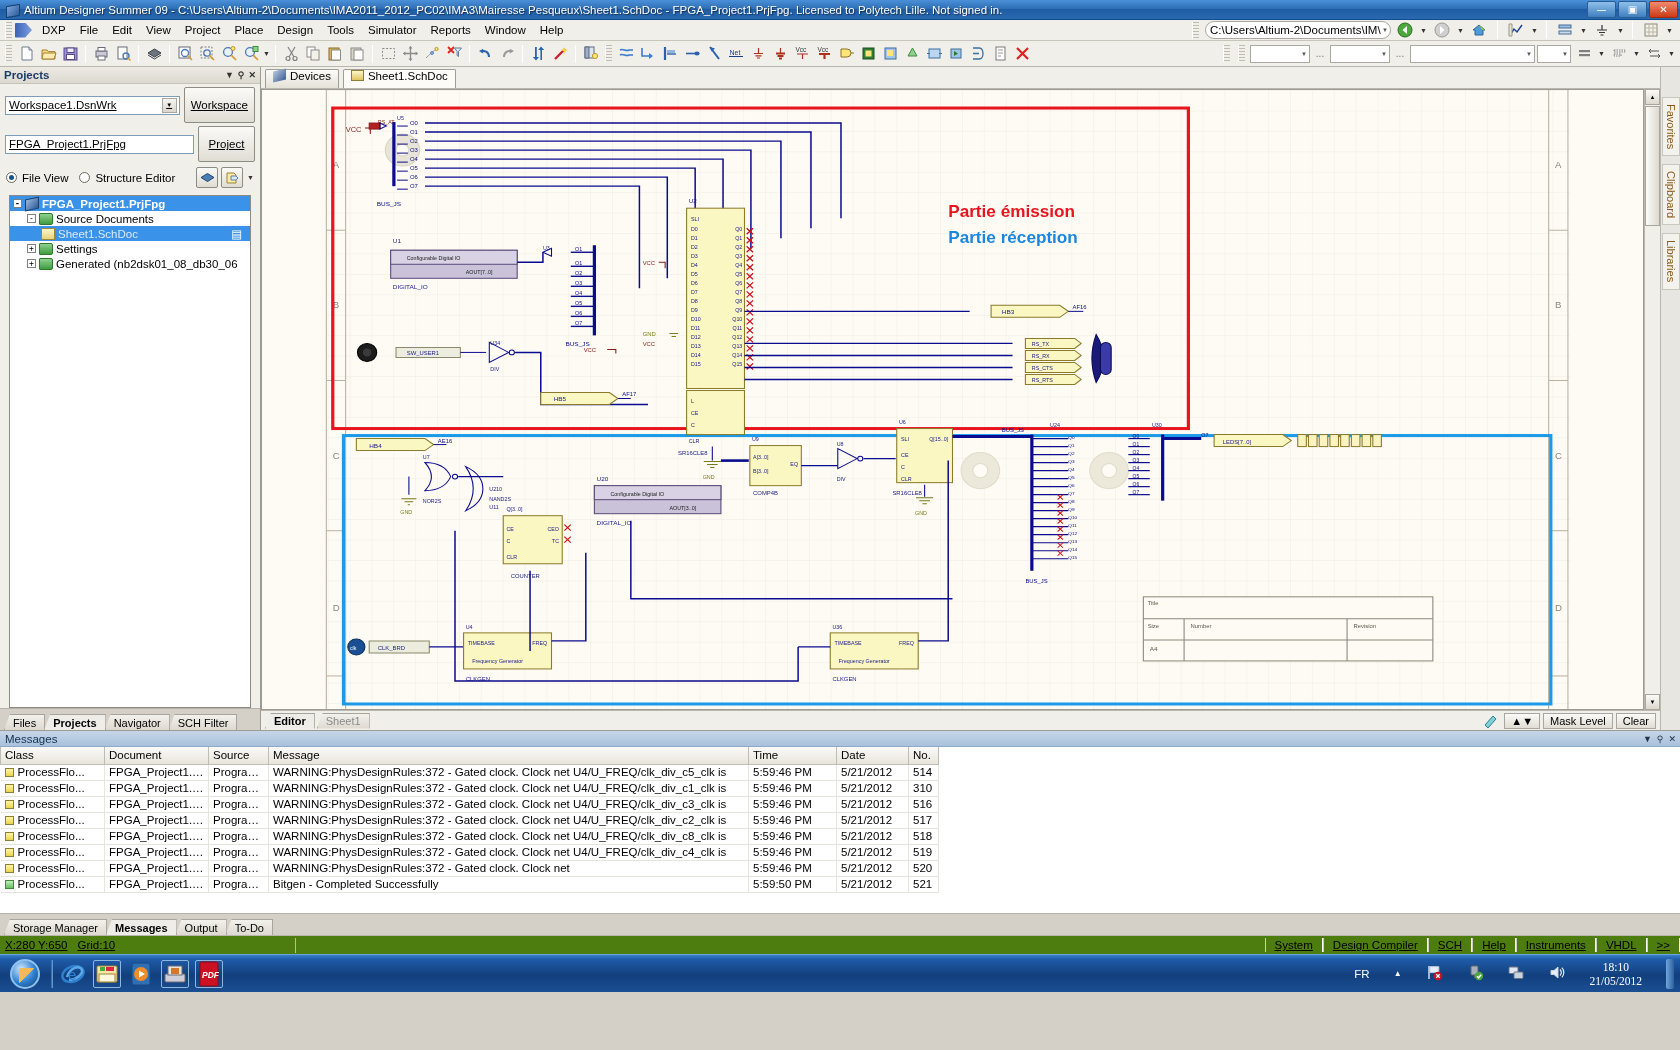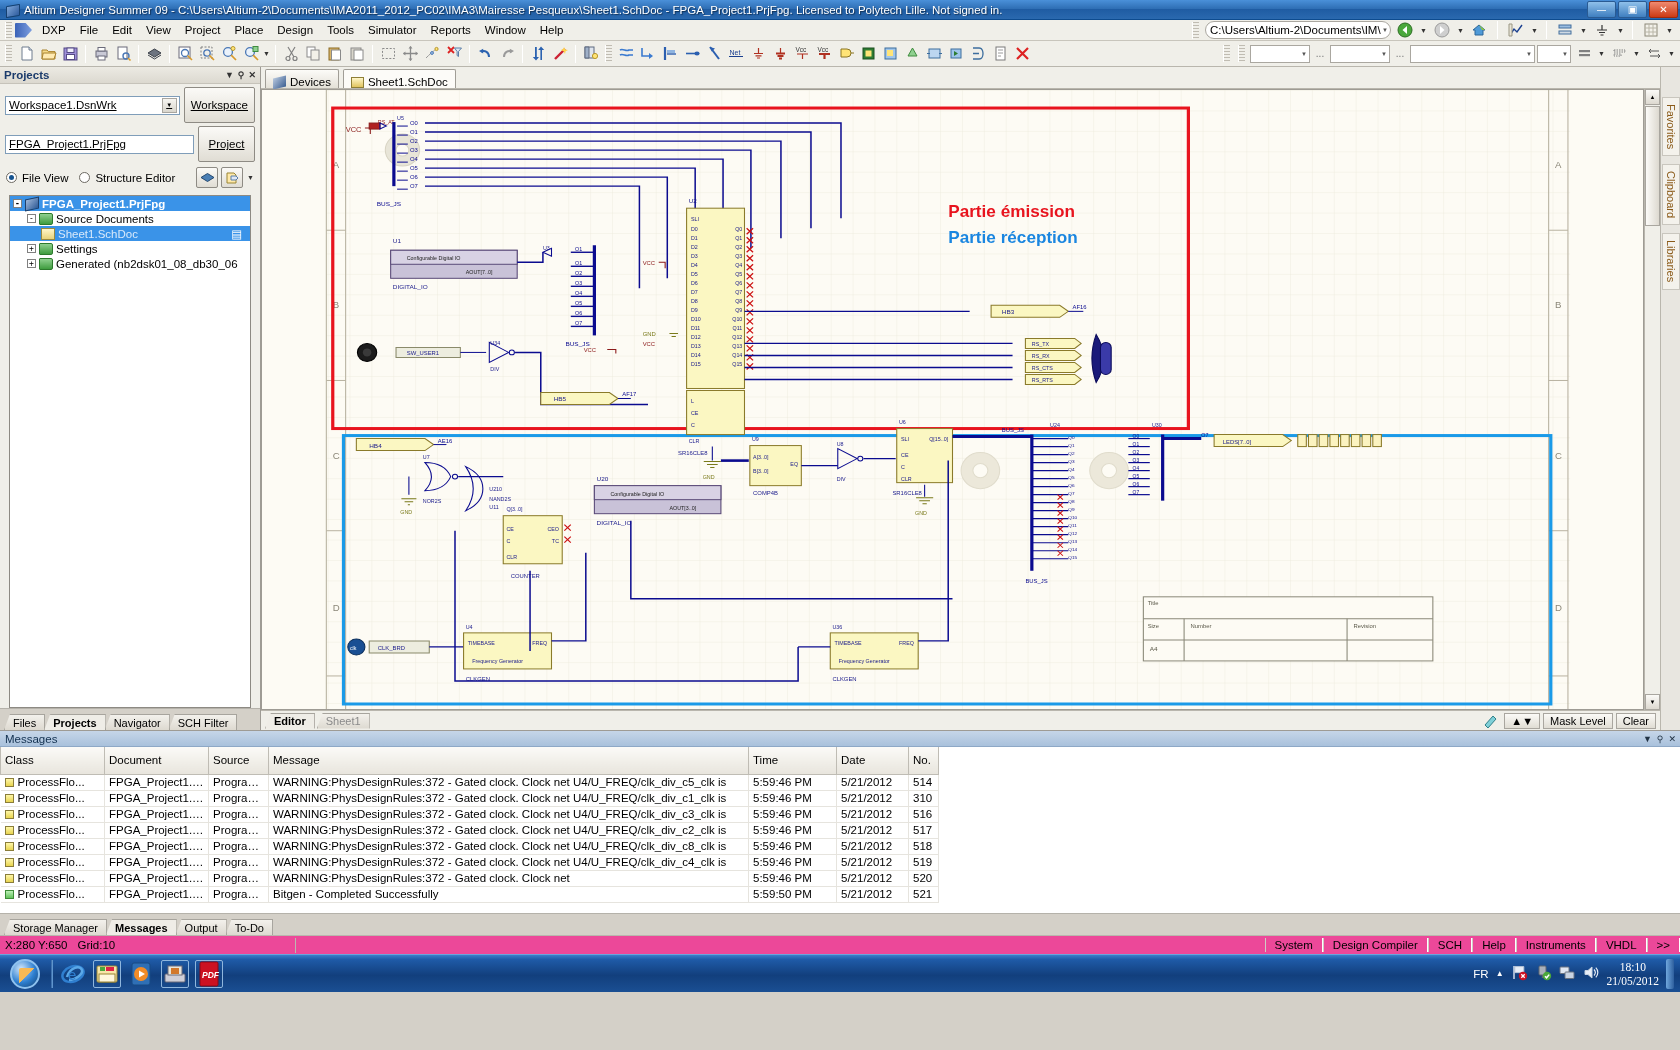--- a/index.html
+++ b/index.html
@@ -100,21 +100,21 @@
      border-top:1px solid #b5b2aa;}
   .tab{height:16px;padding:0 8px;display:flex;align-items:center;font-size:11px;
      background:linear-gradient(to bottom,#f3f1ec,#ddd9d0);border:1px solid #a7a49d;
      border-bottom:none;margin-right:-1px;
      clip-path:polygon(6px 0,100% 0,100% 100%,0 100%);}
   .tab.active{font-weight:bold;background:#efedE7;color:#000;}
   
   #editor{ flex:1; display:flex;flex-direction:column; background:#d4d0c8; min-width:0;}
   .doctabs{height:22px;display:flex;align-items:center;gap:4px;padding:2px 0 0 4px;background:#f0efe9;
      border-bottom:1px solid #b9b6ad;}
-  .dtab{height:19px;display:flex;align-items:flex-end;gap:4px;padding:0 7px;font-size:11.5px;
+  .dtab{height:19px;display:flex;align-items:flex-start;gap:4px;padding:0 7px;font-size:11.5px;
      border:1px solid #a09d96;border-bottom:none;border-radius:2px 2px 0 0;
      background:linear-gradient(to bottom,#fcfbf8,#e4e1d8);}
   .dtab .di{width:13px;height:11px;}
   .di.dev{background:linear-gradient(135deg,#b8c8de,#3c5f92);transform:skewY(-12deg);}
   .di.sch{background:linear-gradient(to bottom,#fff6c9,#e0c45f);border:1px solid #8e7e36;}
   #canvaswrap{flex:1;display:flex;min-height:0;}
   #canvas{flex:1;background:#fdfbf4;position:relative;overflow:hidden;border:1px solid #9e9b94;}
   .vscroll{width:16px;background:#f0efe9;border-left:1px solid #b9b6ad;display:flex;flex-direction:column;}
   .vscroll .sbtn{height:16px;background:linear-gradient(to bottom,#fbfaf7,#ddd9d0);
      border:1px solid #a9a69f;display:flex;align-items:center;justify-content:center;font-size:6px;}
@@ -130,47 +130,47 @@
   .vtab{writing-mode:vertical-rl; font-size:11px;color:#8a5a18;padding:6px 2px;
      border:1px solid #c9c6be;background:#f4f2ec;}
   
   #messages{height:205px;background:#f0efe9;display:flex;flex-direction:column;border-top:1px solid #9e9b94;}
   .mtitle{height:16px;background:linear-gradient(to bottom,#c6d6e8,#a9c1dc);display:flex;align-items:center;
      padding-left:5px;font-size:11.5px;color:#12304f;border-bottom:1px solid #8ea8c6;}
   .mtitle .mt-icons{margin-left:auto;display:flex;gap:5px;padding-right:4px;font-size:9px;color:#234;}
   .mgrid{flex:1;background:#fff;overflow:hidden;}
   table.msg{border-collapse:collapse;width:938px;font-size:11.5px;table-layout:fixed;}
   table.msg th{background:linear-gradient(to bottom,#fbfaf7,#e8e5dd);border:1px solid #bfbcb4;
-     border-top:none;font-weight:normal;text-align:left;padding:1px 4px;height:27px;}
+     border-top:none;font-weight:normal;text-align:left;padding:1px 4px;height:17px;}
   table.msg td{border-bottom:1px solid #e6e4de;border-right:1px solid #e6e4de;padding:1px 4px;height:16px;
      white-space:nowrap;overflow:hidden;text-overflow:ellipsis;}
   .sw{display:inline-block;width:9px;height:9px;border:1px solid #8a7d3a;margin-right:4px;vertical-align:-1px;}
   .sw.warn{background:linear-gradient(to bottom,#fff7a8,#e8d44f);}
   .sw.ok{background:linear-gradient(to bottom,#bdf0b8,#63c25c);border-color:#3d8c38;}
-  #statusbar{height:19px;display:flex;align-items:center;background:#ec4899;
-     border-top:1px solid #b9b6ad;font-size:11.5px;padding-left:5px;}
+  #statusbar{height:19px;display:flex;align-items:center;background:#4d7c0f;
+     border-top:1px solid #b9b6ad;font-size:11.5px;padding-left:5px;text-decoration:underline;}
   #statusbar .sbsep{width:1px;height:15px;background:#bbb8b0;margin:0 6px;}
   #statusbar .right{margin-left:auto;display:flex;align-items:center;}
   #statusbar .right .sbi{padding:1px 9px;border-left:1px solid #cfccc4;border-right:1px solid #fff;}
   
   #taskbar{height:38px;background:linear-gradient(to bottom,#3a7fc9 0%,#1f5ba8 12%,#123f7d 55%,#1a4f93 100%);
      display:flex;align-items:center;border-top:1px solid #6ba3dc;}
   .startorb{width:46px;height:34px;margin-left:2px;display:flex;align-items:center;justify-content:center;}
   .orb{width:30px;height:30px;border-radius:50%;background:radial-gradient(circle at 35% 30%,#cfe6fb,#2e7fd0 55%,#14406f);
      border:2px solid #8fc2ef;position:relative;}
   .orb::after{content:"";position:absolute;left:7px;top:7px;width:16px;height:16px;
      background:
        linear-gradient(to bottom right,#f7b955 0 48%,transparent 48%),
        none;
      border-radius:2px;}
   .qlsep{width:2px;height:28px;background:linear-gradient(to right,#2e5f9e,#6fa7dd);margin:0 3px;}
   .qli{width:34px;height:34px;display:flex;align-items:center;justify-content:center;}
   .qlbox{width:28px;height:28px;border:1px solid #8fb6dd;border-radius:2px;
      display:flex;align-items:center;justify-content:center;font-size:16px;}
-  #tray{margin-left:auto;display:flex;align-items:center;height:38px;padding-right:6px;gap:7px;color:#fff;}
+  #tray{margin-left:auto;display:flex;align-items:center;height:38px;padding-right:6px;gap:24px;color:#fff;}
   #tray .tstr{font-size:11.5px;}
   #trayclock{font-size:11.5px;text-align:center;line-height:14px;font-family:Liberation Serif, serif;}
   
   svg text{font-family:"Liberation Sans",sans-serif;}
 </style>
 </head>
 <body>
 
 <div id="titlebar">
   <span class="tb-icon"></span>

